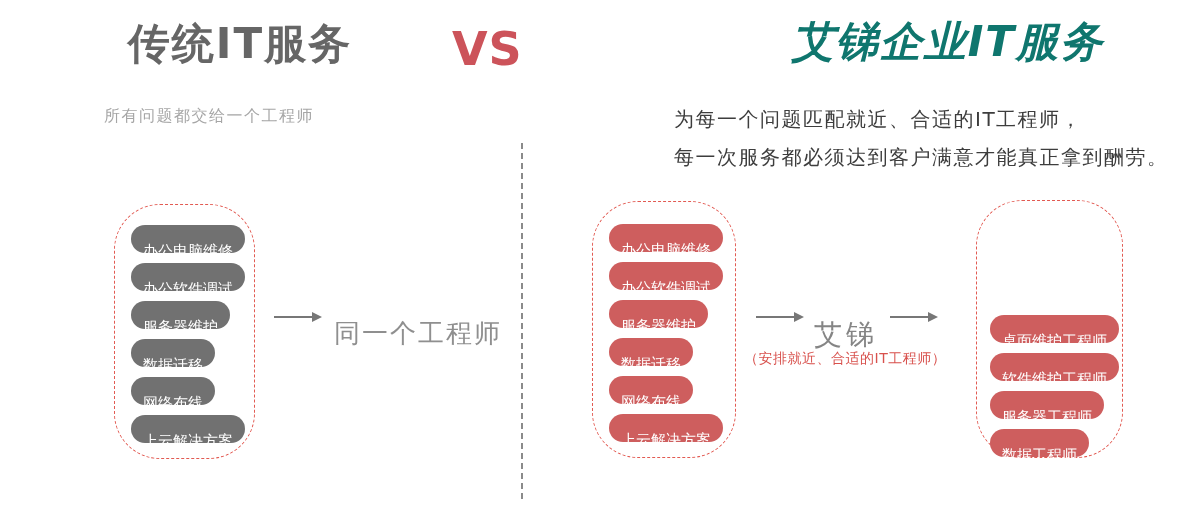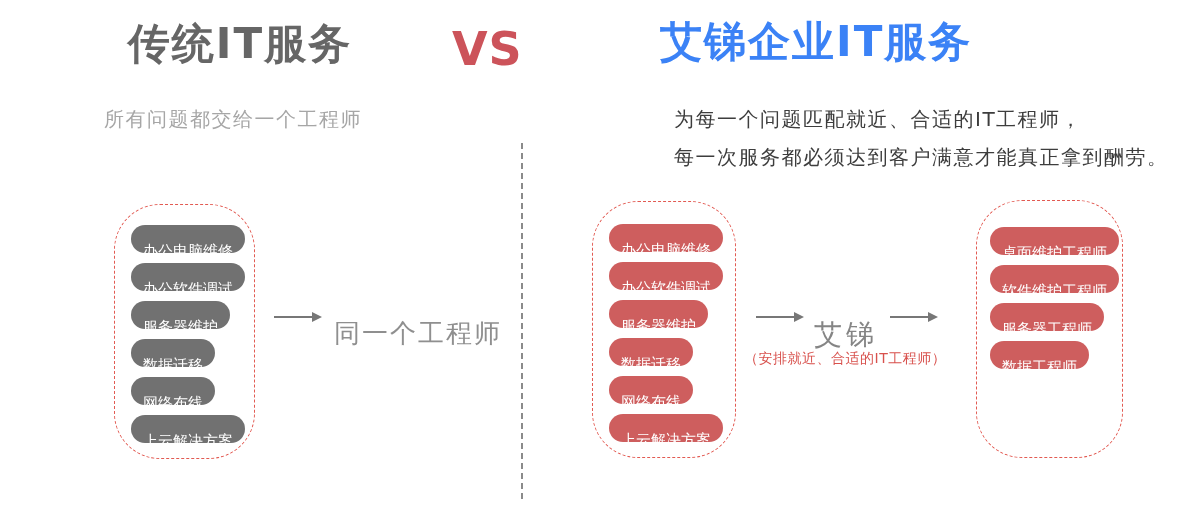--- a/index.html
+++ b/index.html
@@ -12,46 +12,46 @@
   
   .left-title {
     position:absolute; left:78px; top:16px; width:324px; text-align:center;
     font-size:42px; font-weight:700; color:#666666; letter-spacing:2px; white-space:nowrap;
   }
   .vs-label {
     position:absolute; left:452px; top:22px; width:126px; 
     font-size:46px; font-weight:700; color:#cc535a; letter-spacing:1px;
   }
   .right-title {
-    position:absolute; left:660px; top:14px; width:444px; text-align:left;
-    font-size:42px; font-weight:700; color:#3b82f6; letter-spacing:2px; white-space:nowrap;
+    position:absolute; left:660px; top:14px; width:444px; text-align:right;
+    font-size:42px; font-weight:700; color:#0f766e; letter-spacing:2px; white-space:nowrap;font-style:italic;
   }
   .left-subtitle {
     position:absolute; left:104px; top:106px;
-    font-size:20px; color:#a6a6a6; letter-spacing:1.5px; white-space:nowrap;
+    font-size:16px; color:#a6a6a6; letter-spacing:1.5px; white-space:nowrap;
   }
   .right-subtitle {
     position:absolute; left:674px; top:100px;
     font-size:20px; color:#3d3d3d; letter-spacing:1.5px; line-height:38px; white-space:nowrap;
   }
 
   
   .divider {
     position:absolute; left:521px; top:143px; height:356px; width:0;
     border-left:2px dashed #8a8a8a;
   }
 
   
   .box {
     position:absolute; border:1px dashed #e25a52; border-radius:46px;
     display:flex; flex-direction:column; gap:10px; align-items:flex-start;
   }
   .left-box  { left:114px; top:204px; width:141px; height:255px; padding:20px 0 0 16px; }
   .mid-box   { left:592px; top:201px; width:144px; height:257px; padding:22px 0 0 16px; }
-  .right-box { left:976px; top:200px; width:147px; height:258px; padding:26px 0 0 13px; }
+  .right-box { left:976px; top:200px; width:147px; height:258px; padding:26px 0 0 13px;justify-content:flex-end; }
 
   .pill {
     height:28px; line-height:28px; border-radius:14px; padding:12px 12px;
     color:#ffffff; font-size:15px; white-space:nowrap; width:fit-content;
   }
   .gray-pill { background:#717171; }
   .red-pill  { background:#ce5e5e; }
 
   
   .flow { position:absolute; display:flex; align-items:flex-start; height:32px; }

